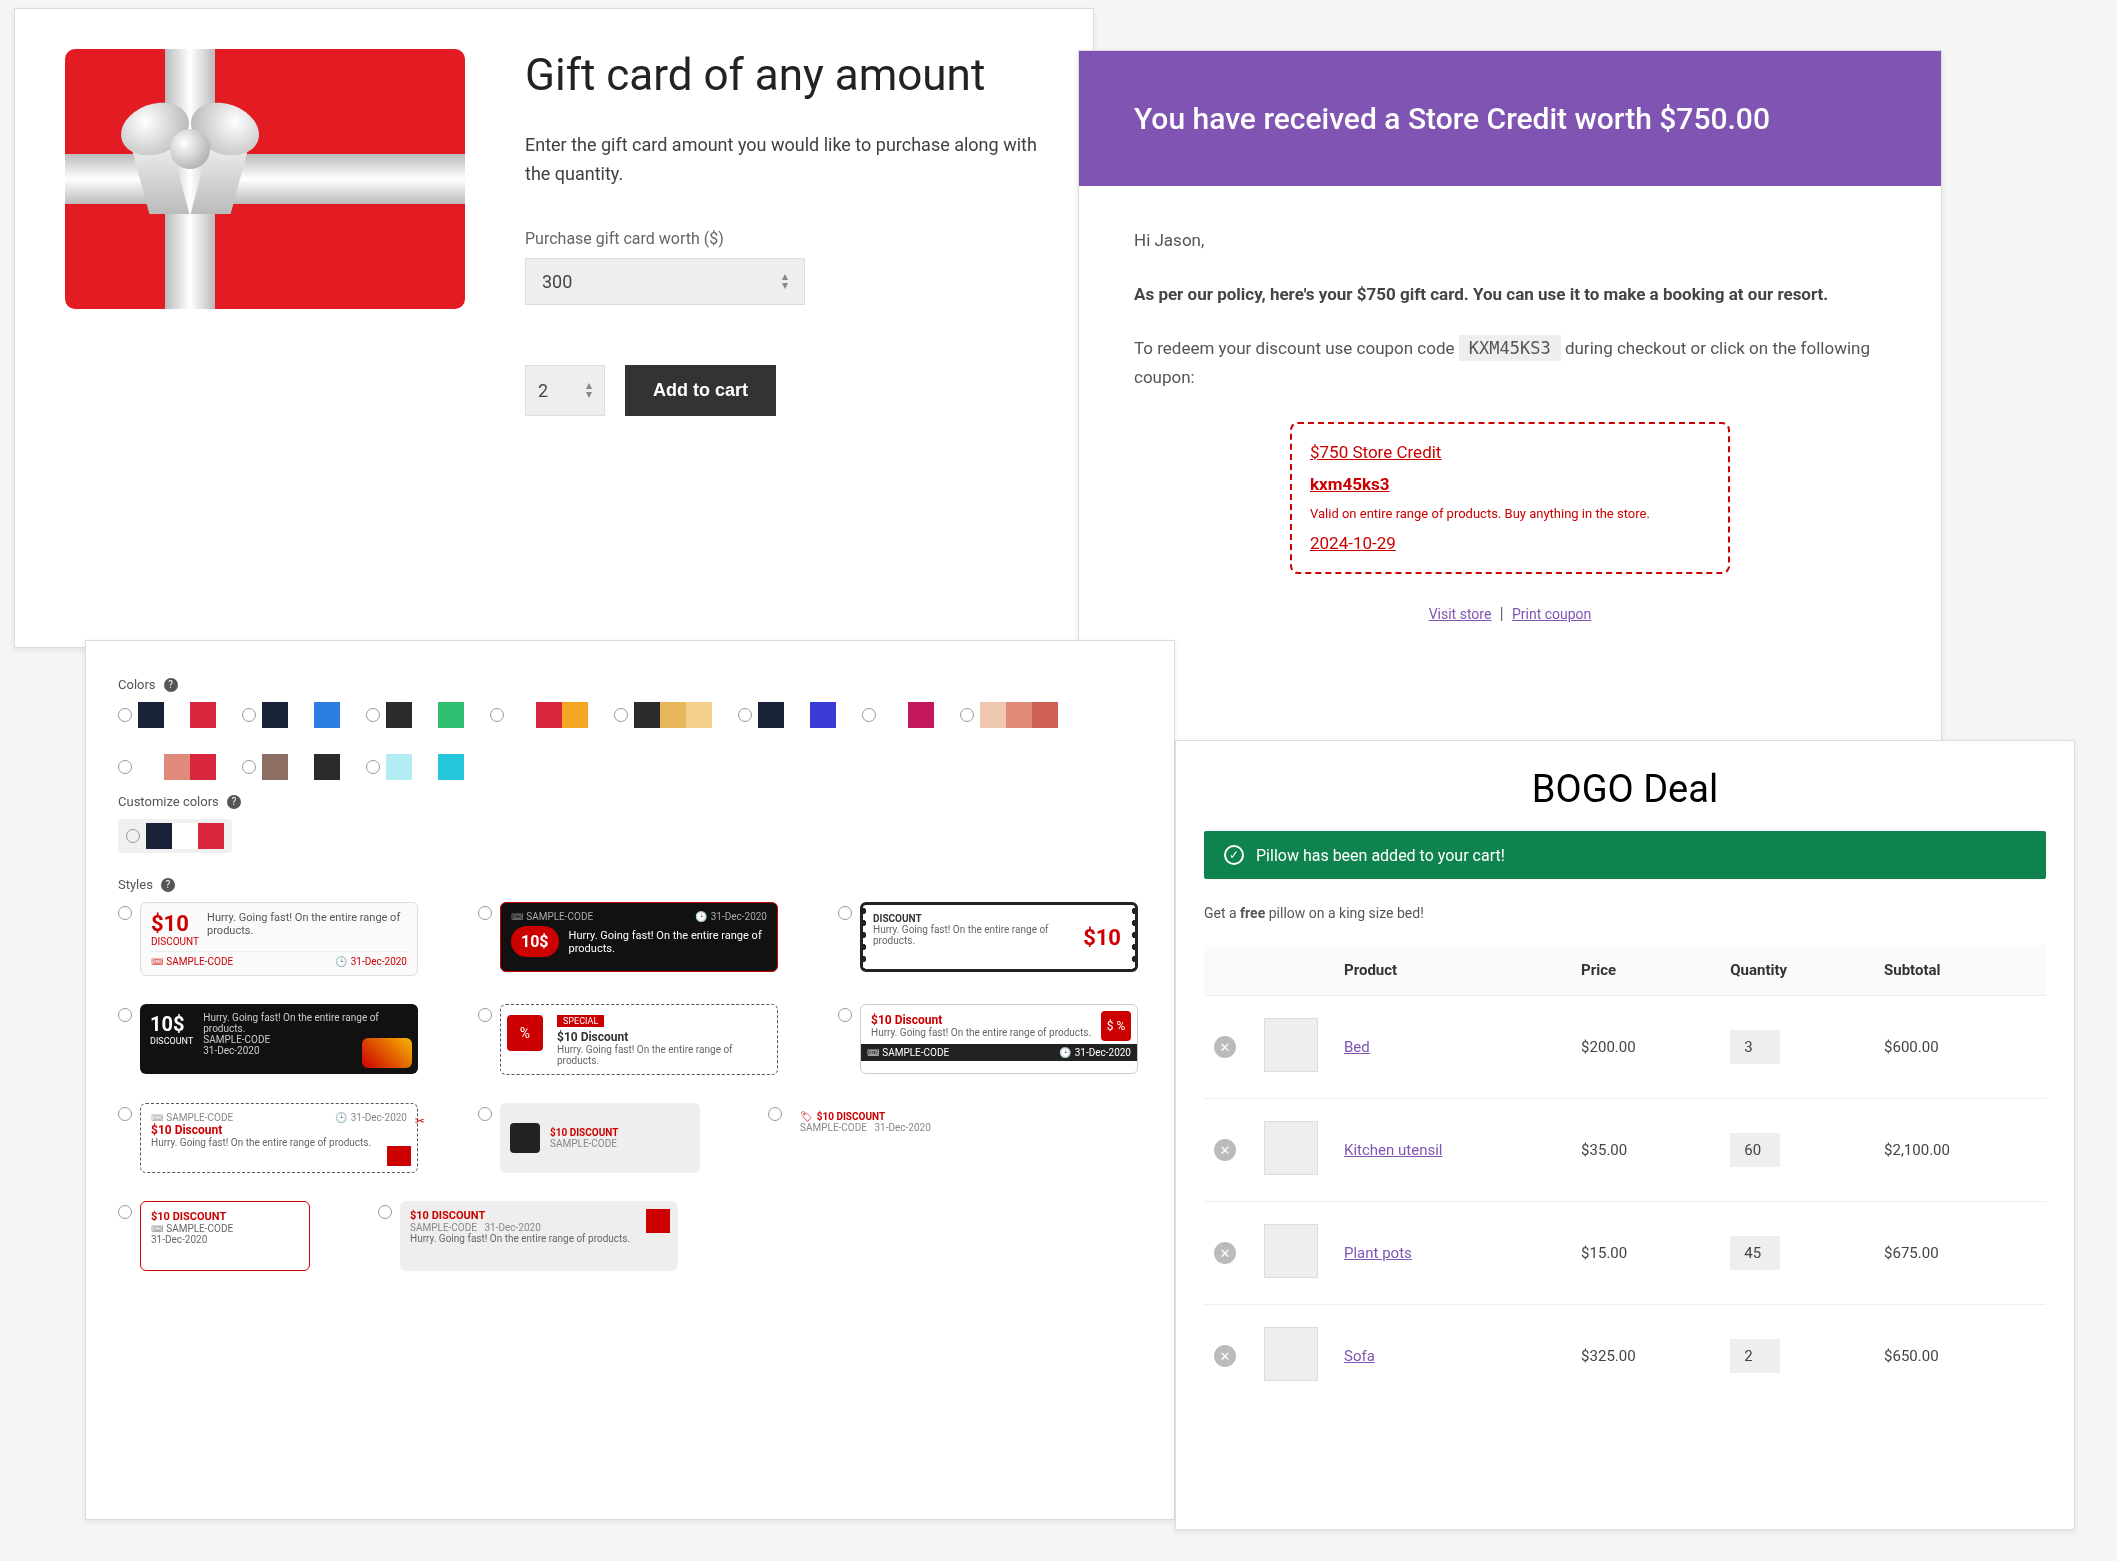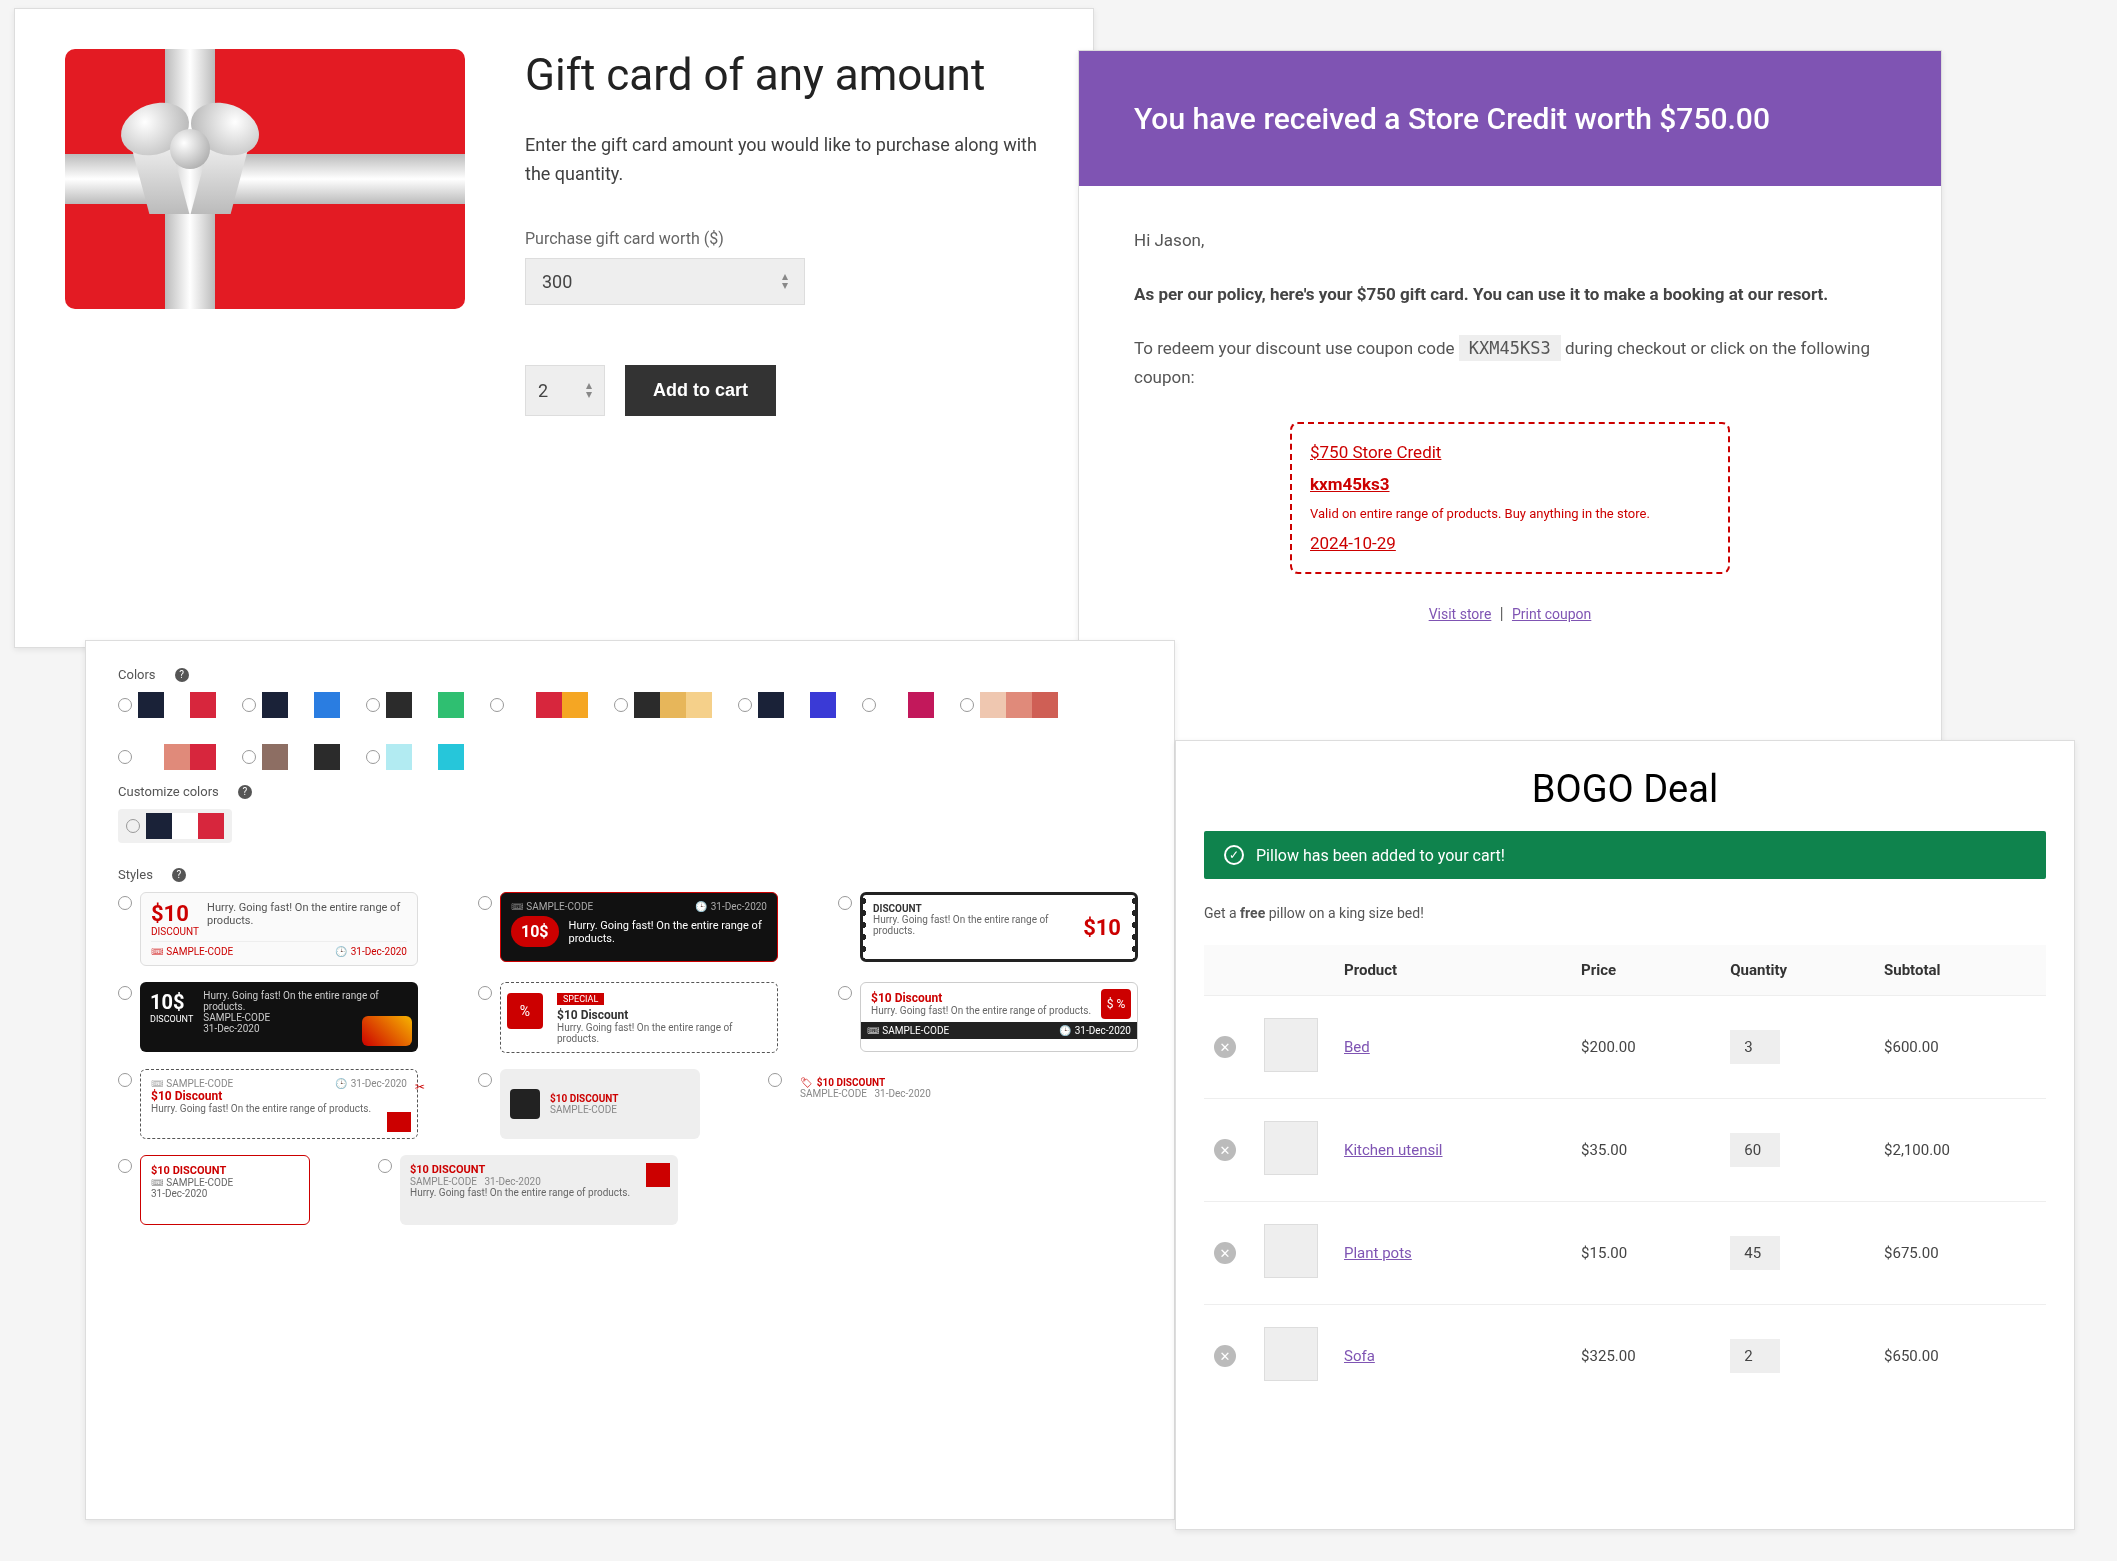--- a/index.html
+++ b/index.html
@@ -54,30 +54,30 @@
   .coupon-box .title-line a { color:#c00; text-decoration:underline; font-size:17px; }
   .coupon-box .code-line { font-weight:700; text-decoration:underline; margin:4px 0; }
   .coupon-box .valid-line { font-size:13px; }
   .coupon-box .date-line { text-decoration:underline; margin-top:4px; }
   .credit-links { text-align:center; }
   .credit-links a { color:#7f54b3; text-decoration:underline; font-size:14px; }
   .credit-links .sep { color:#666; margin:0 4px; }
 
   
   .styles-panel { left: 85px; top: 640px; width: 1090px; height: 880px; padding: 22px 32px; font-size:14px; color:#333; }
-  .section-label { font-size:13px; color:#555; margin: 4px 0 10px; display:flex; align-items:center; gap:19px; }
+  .section-label { font-size:13px; color:#555; margin: 14px 0 10px; display:flex; align-items:center; gap:8px; }
   .help-circle { display:inline-block; width:14px; height:14px; border-radius:50%; background:#555; color:#fff; font-size:10px; text-align:center; line-height:14px; }
   .swatch-row { display:flex; flex-wrap:wrap; gap: 26px; margin-bottom: 14px; }
   .swatch-group { display:flex; align-items:center; gap:6px; }
   .radio-dot { width:14px; height:14px; border:1px solid #999; border-radius:50%; flex:0 0 14px; }
   .swatch-set { display:flex; }
   .swatch { width:26px; height:26px; }
   .customize-row .swatch-group { background:#f0f0f0; padding:4px 8px; border-radius:4px; }
 
-  .style-grid { display:flex; flex-wrap:wrap; gap: 16px 60px; margin-top:10px; }
+  .style-grid { display:flex; flex-wrap:wrap; gap: 28px 60px; margin-top:10px; }
   .style-item { display:flex; align-items:flex-start; gap:8px; width: 300px; }
   .style-item .radio-dot { margin-top:4px; }
   .coupon-card { width: 290px; min-height: 70px; border-radius:6px; padding:8px 10px; font-size:12px; position:relative; }
 
   
   .c1 { border:1px solid #ddd; background:#fafafa; }
   .c1 .big { color:#c00; font-size:22px; font-weight:700; }
   .c1 .sub { color:#c00; font-size:10px; }
   .c1 .desc { color:#555; font-size:11px; }
   .c1 .footer { display:flex; justify-content:space-between; border-top:1px solid #eee; margin-top:4px; padding-top:4px; color:#c00; font-size:10px; }

